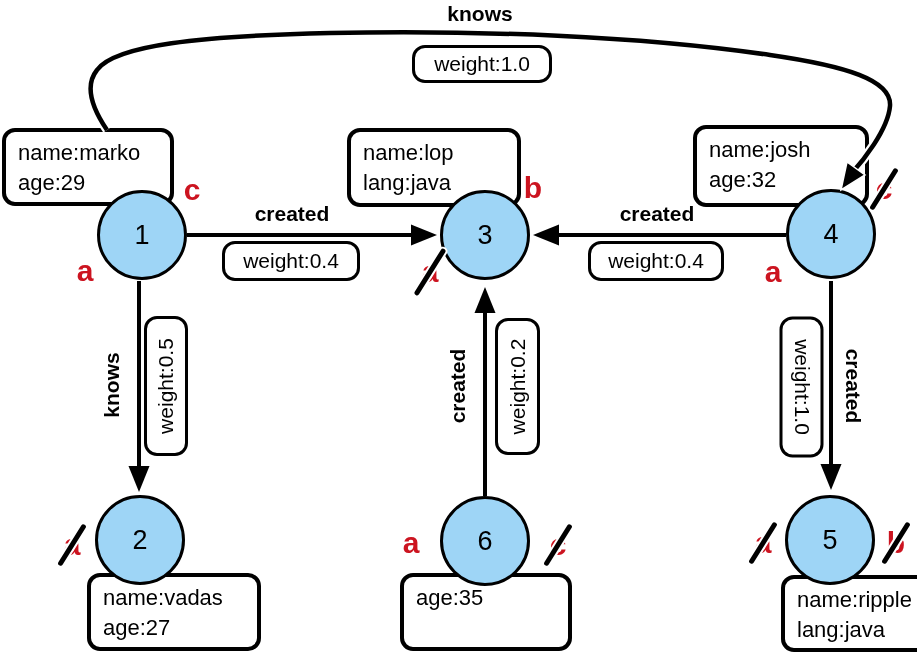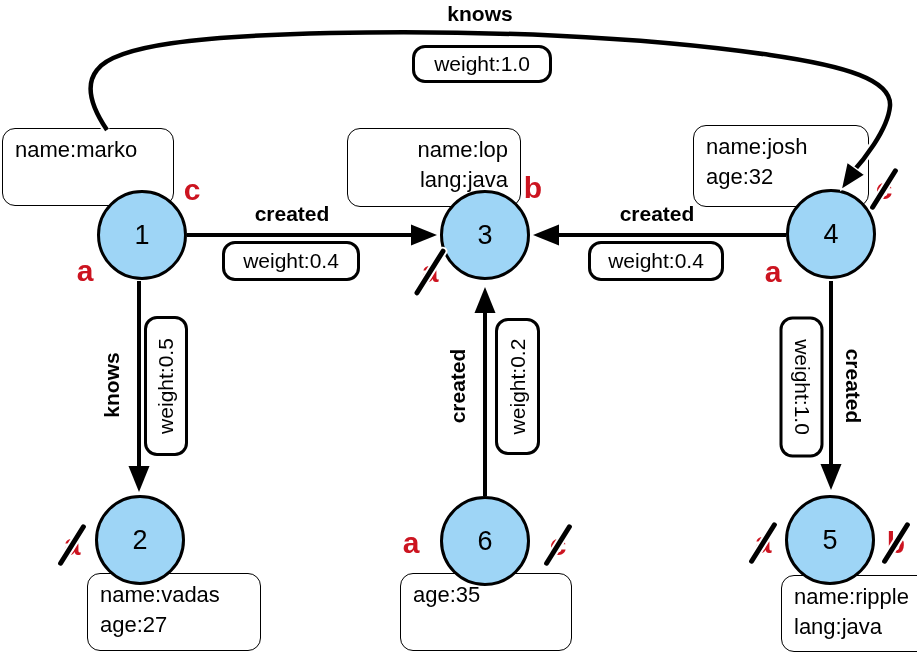--- a/index.html
+++ b/index.html
@@ -9,21 +9,21 @@
   }
   .stage svg{position:absolute;left:0;top:0;}
   .node{
     position:absolute;width:90px;height:90px;box-sizing:border-box;
     border:3px solid #000;border-radius:50%;background:#9ed5f6;
     display:flex;align-items:center;justify-content:center;
     font-size:27px;z-index:3;
   }
   .propbox{
     position:absolute;box-sizing:border-box;background:#fff;
-    border:1px solid #000000;border-radius:13px;padding:6px 12px;
+    border:4px solid #000000;border-radius:13px;padding:6px 12px;
     font-size:22px;line-height:30px;white-space:nowrap;z-index:2;
   }
   .wbox{
     position:absolute;box-sizing:border-box;background:#fff;
     border:3px solid #000;border-radius:13px;
     display:flex;align-items:center;justify-content:center;
     font-size:21px;white-space:nowrap;z-index:2;
   }
   .rot-ccw{transform:rotate(-90deg);}
   .rot-cw{transform:rotate(90deg);}
@@ -65,22 +65,23 @@
 
     <line x1="485" y1="496" x2="485" y2="311" stroke="#000" stroke-width="4"></line>
     <polygon points="485,287 474.5,313 495.5,313" fill="#000"></polygon>
 
     <line x1="831" y1="281" x2="831" y2="466" stroke="#000" stroke-width="4"></line>
     <polygon points="831,490 820.5,464 841.5,464" fill="#000"></polygon>
   </svg>
 
   <div class="propbox" style="left:2px;top:128px;width:172px;height:78px;">
     <div>name:marko</div>
+    <div>age:29</div>
   </div>
-  <div class="propbox" style="left:347px;top:128px;width:174px;height:79px;text-align:right;">
+  <div class="propbox" style="left:347px;top:128px;width:174px;height:79px;">
     <div>name:lop</div>
     <div>lang:java</div>
   </div>
   <div class="propbox" style="left:693px;top:125px;width:176px;height:82px;">
     <div>name:josh</div>
     <div>age:32</div>
   </div>
   <div class="propbox" style="left:55px;top:573px;width:174px;height:78px;margin-left:32px;">
     <div>name:vadas</div>
     <div>age:27</div>

